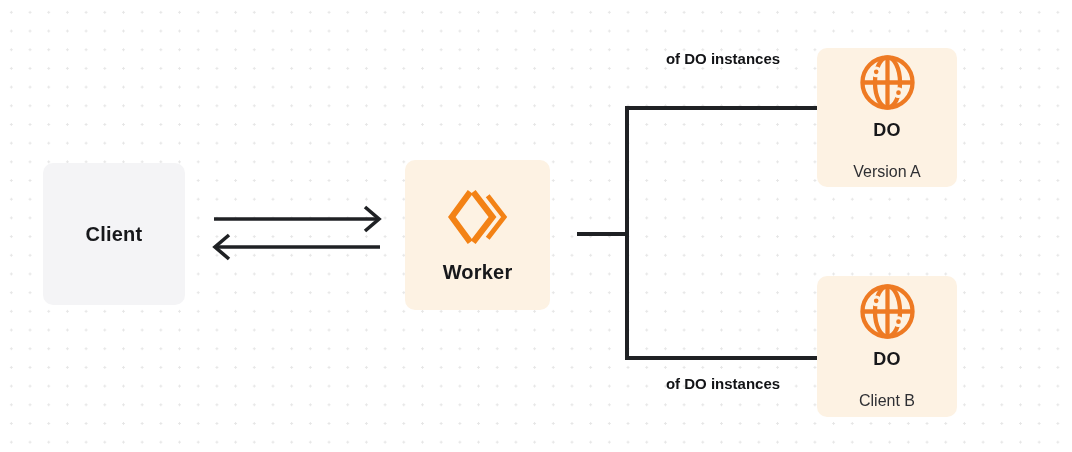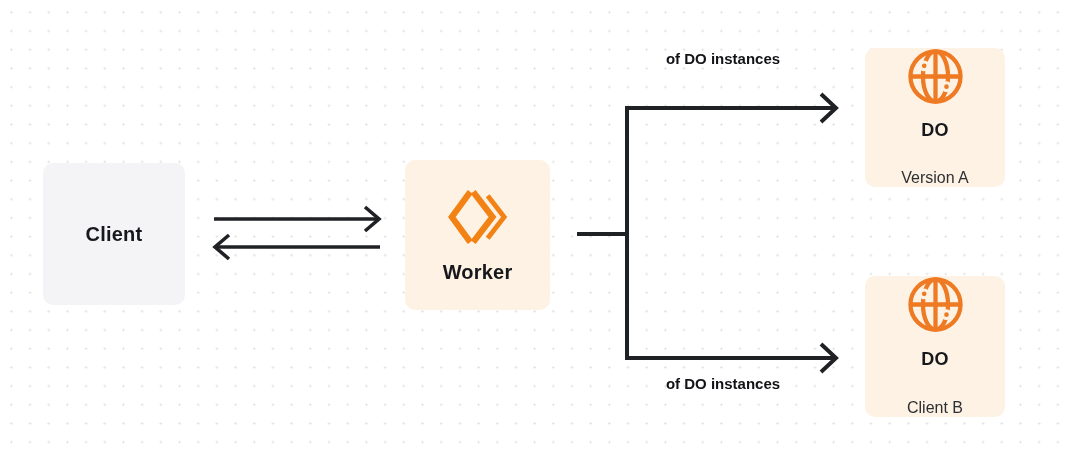--- a/index.html
+++ b/index.html
@@ -40,24 +40,23 @@
   }
   .card-worker{
     left:405px;top:160px;width:145px;height:150px;
     background:var(--card-cream);
     gap:13px;
   }
   .card-worker .node-label{
     font-size:20px;font-weight:700;color:var(--text-dark);letter-spacing:.2px;
   }
   .card-do{
-    left:865px;width:140px;
+    left:817px;width:140px;
     background:var(--card-cream);
     gap:2px;
-    justify-content:space-between;
   }
   .card-do-a{top:48px;height:139px;}
   .card-do-b{top:276px;height:141px;}
   .card-do .node-title{
     font-size:18px;font-weight:700;color:var(--text-dark);margin-top:7px;letter-spacing:.2px;
   }
   .card-do .node-subtitle{
     font-size:16px;font-weight:400;color:var(--text-soft);margin-top:20px;
   }
   .icon-wrap{display:flex;align-items:center;justify-content:center;}

